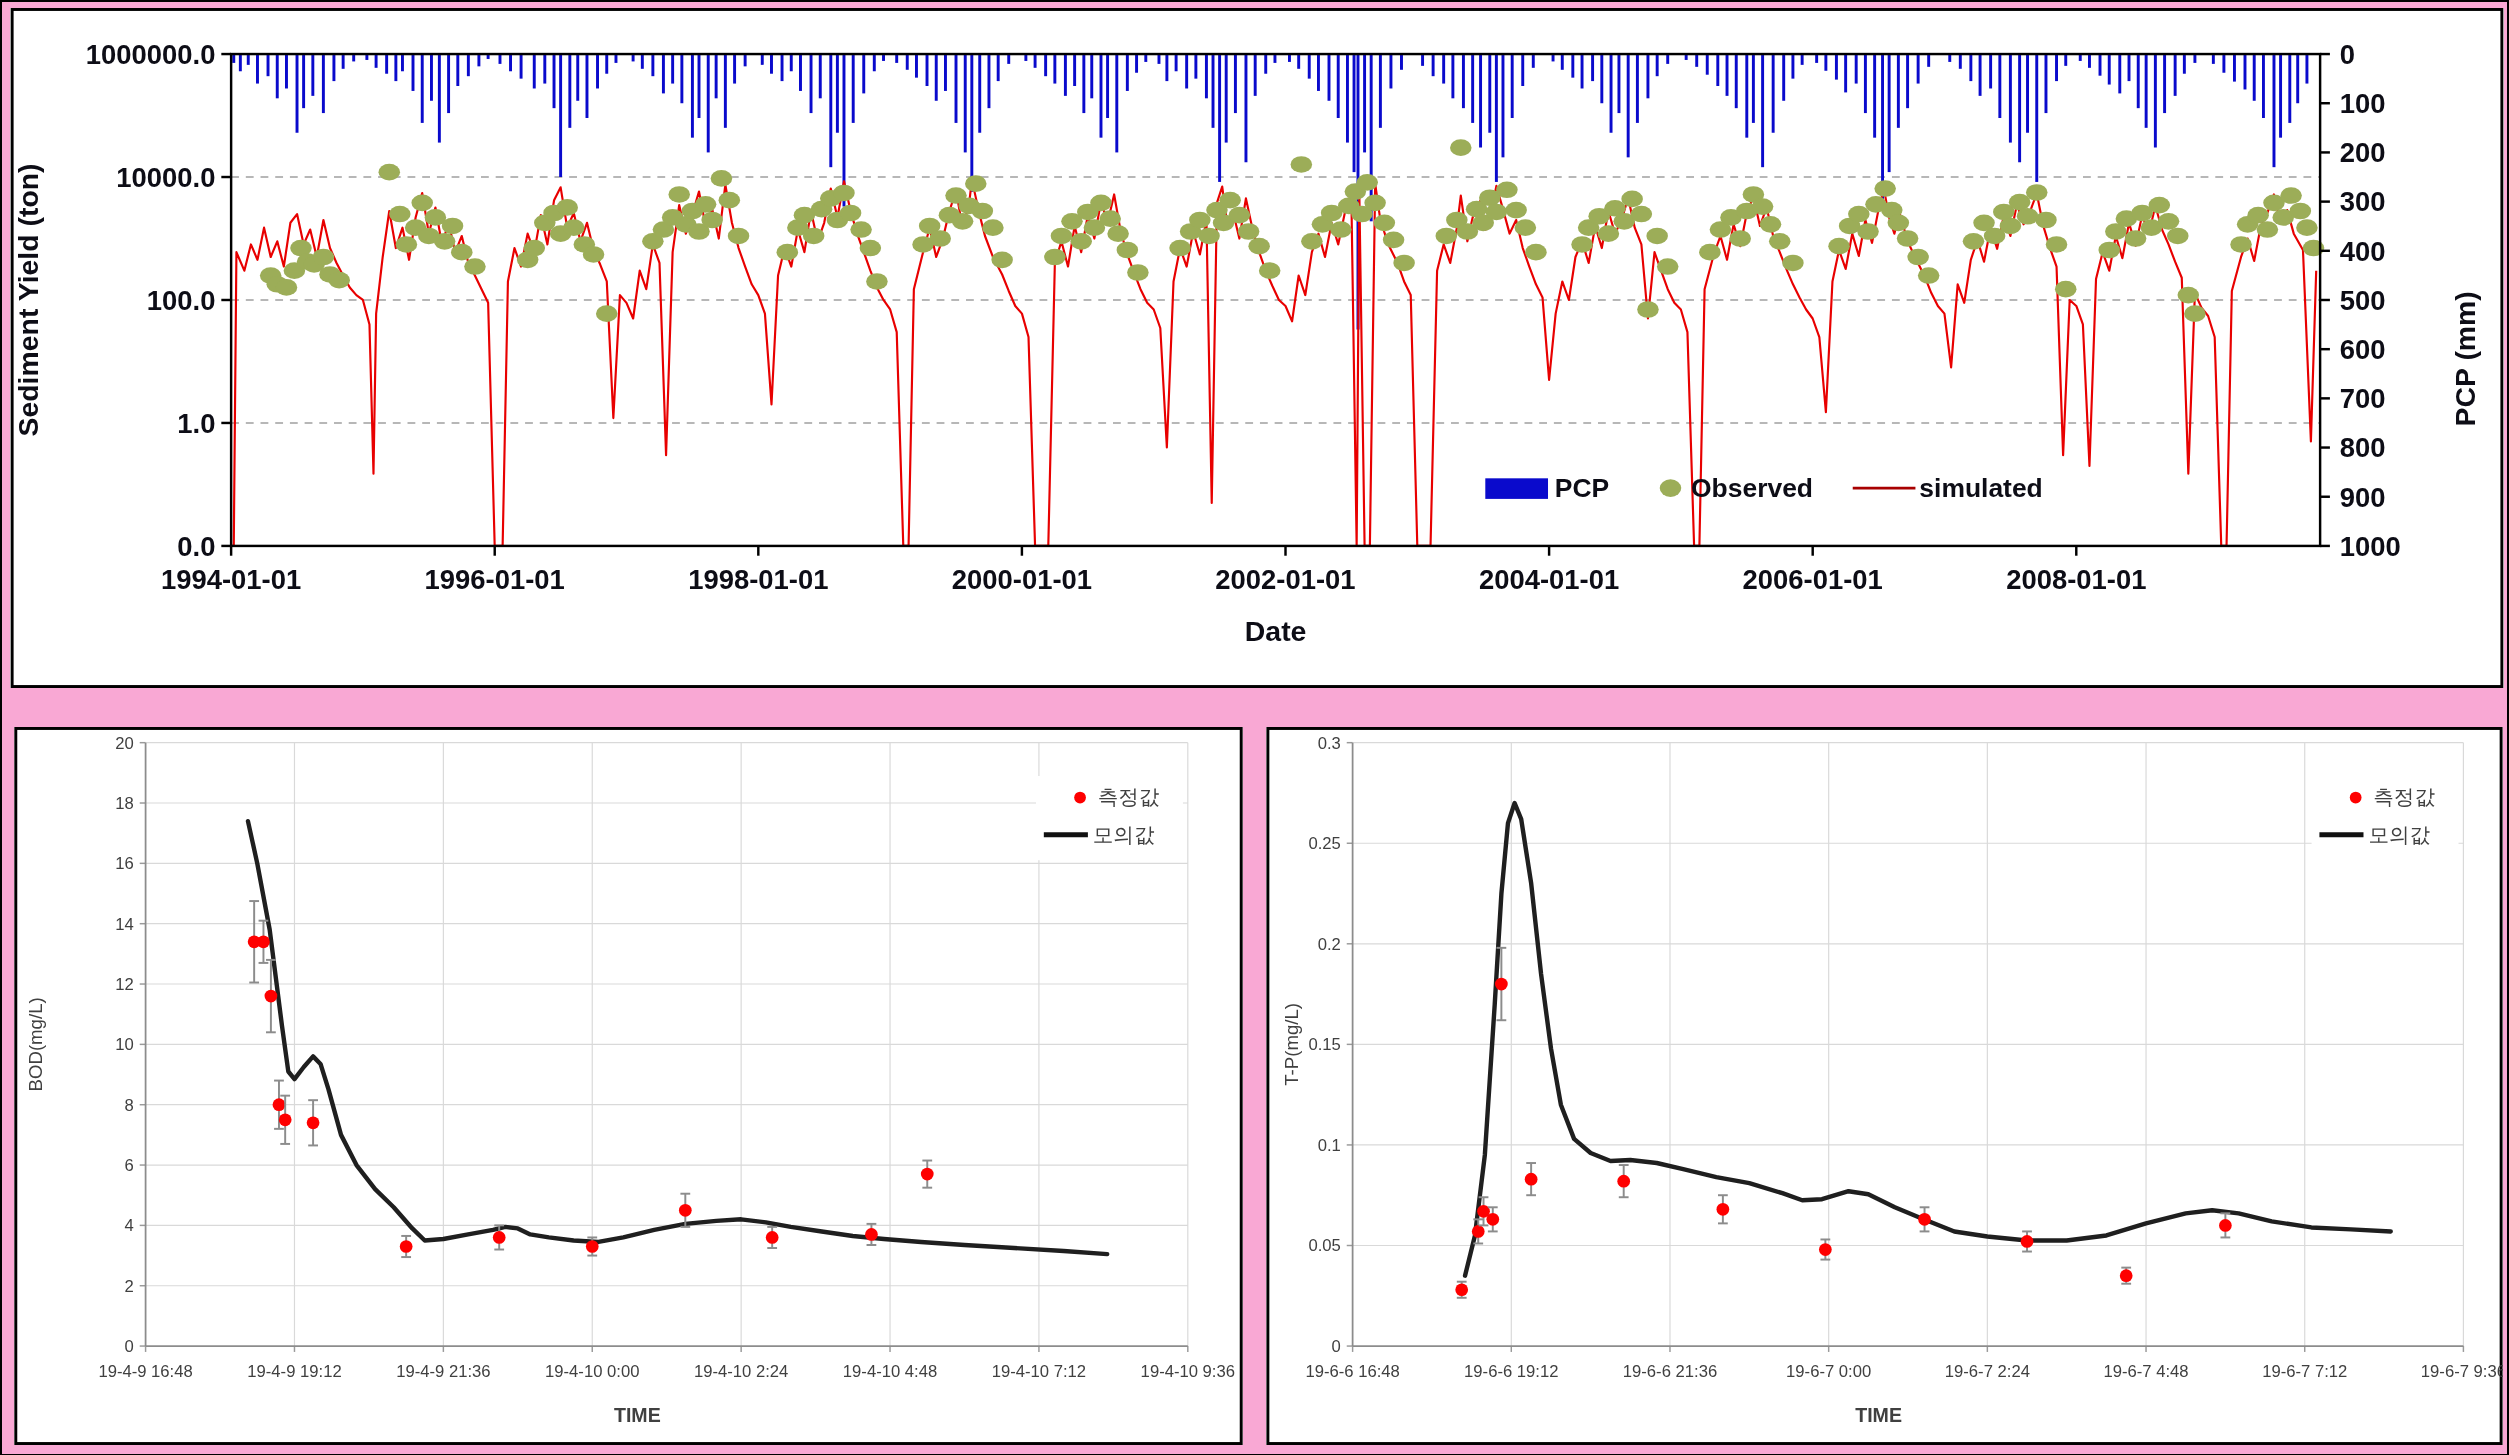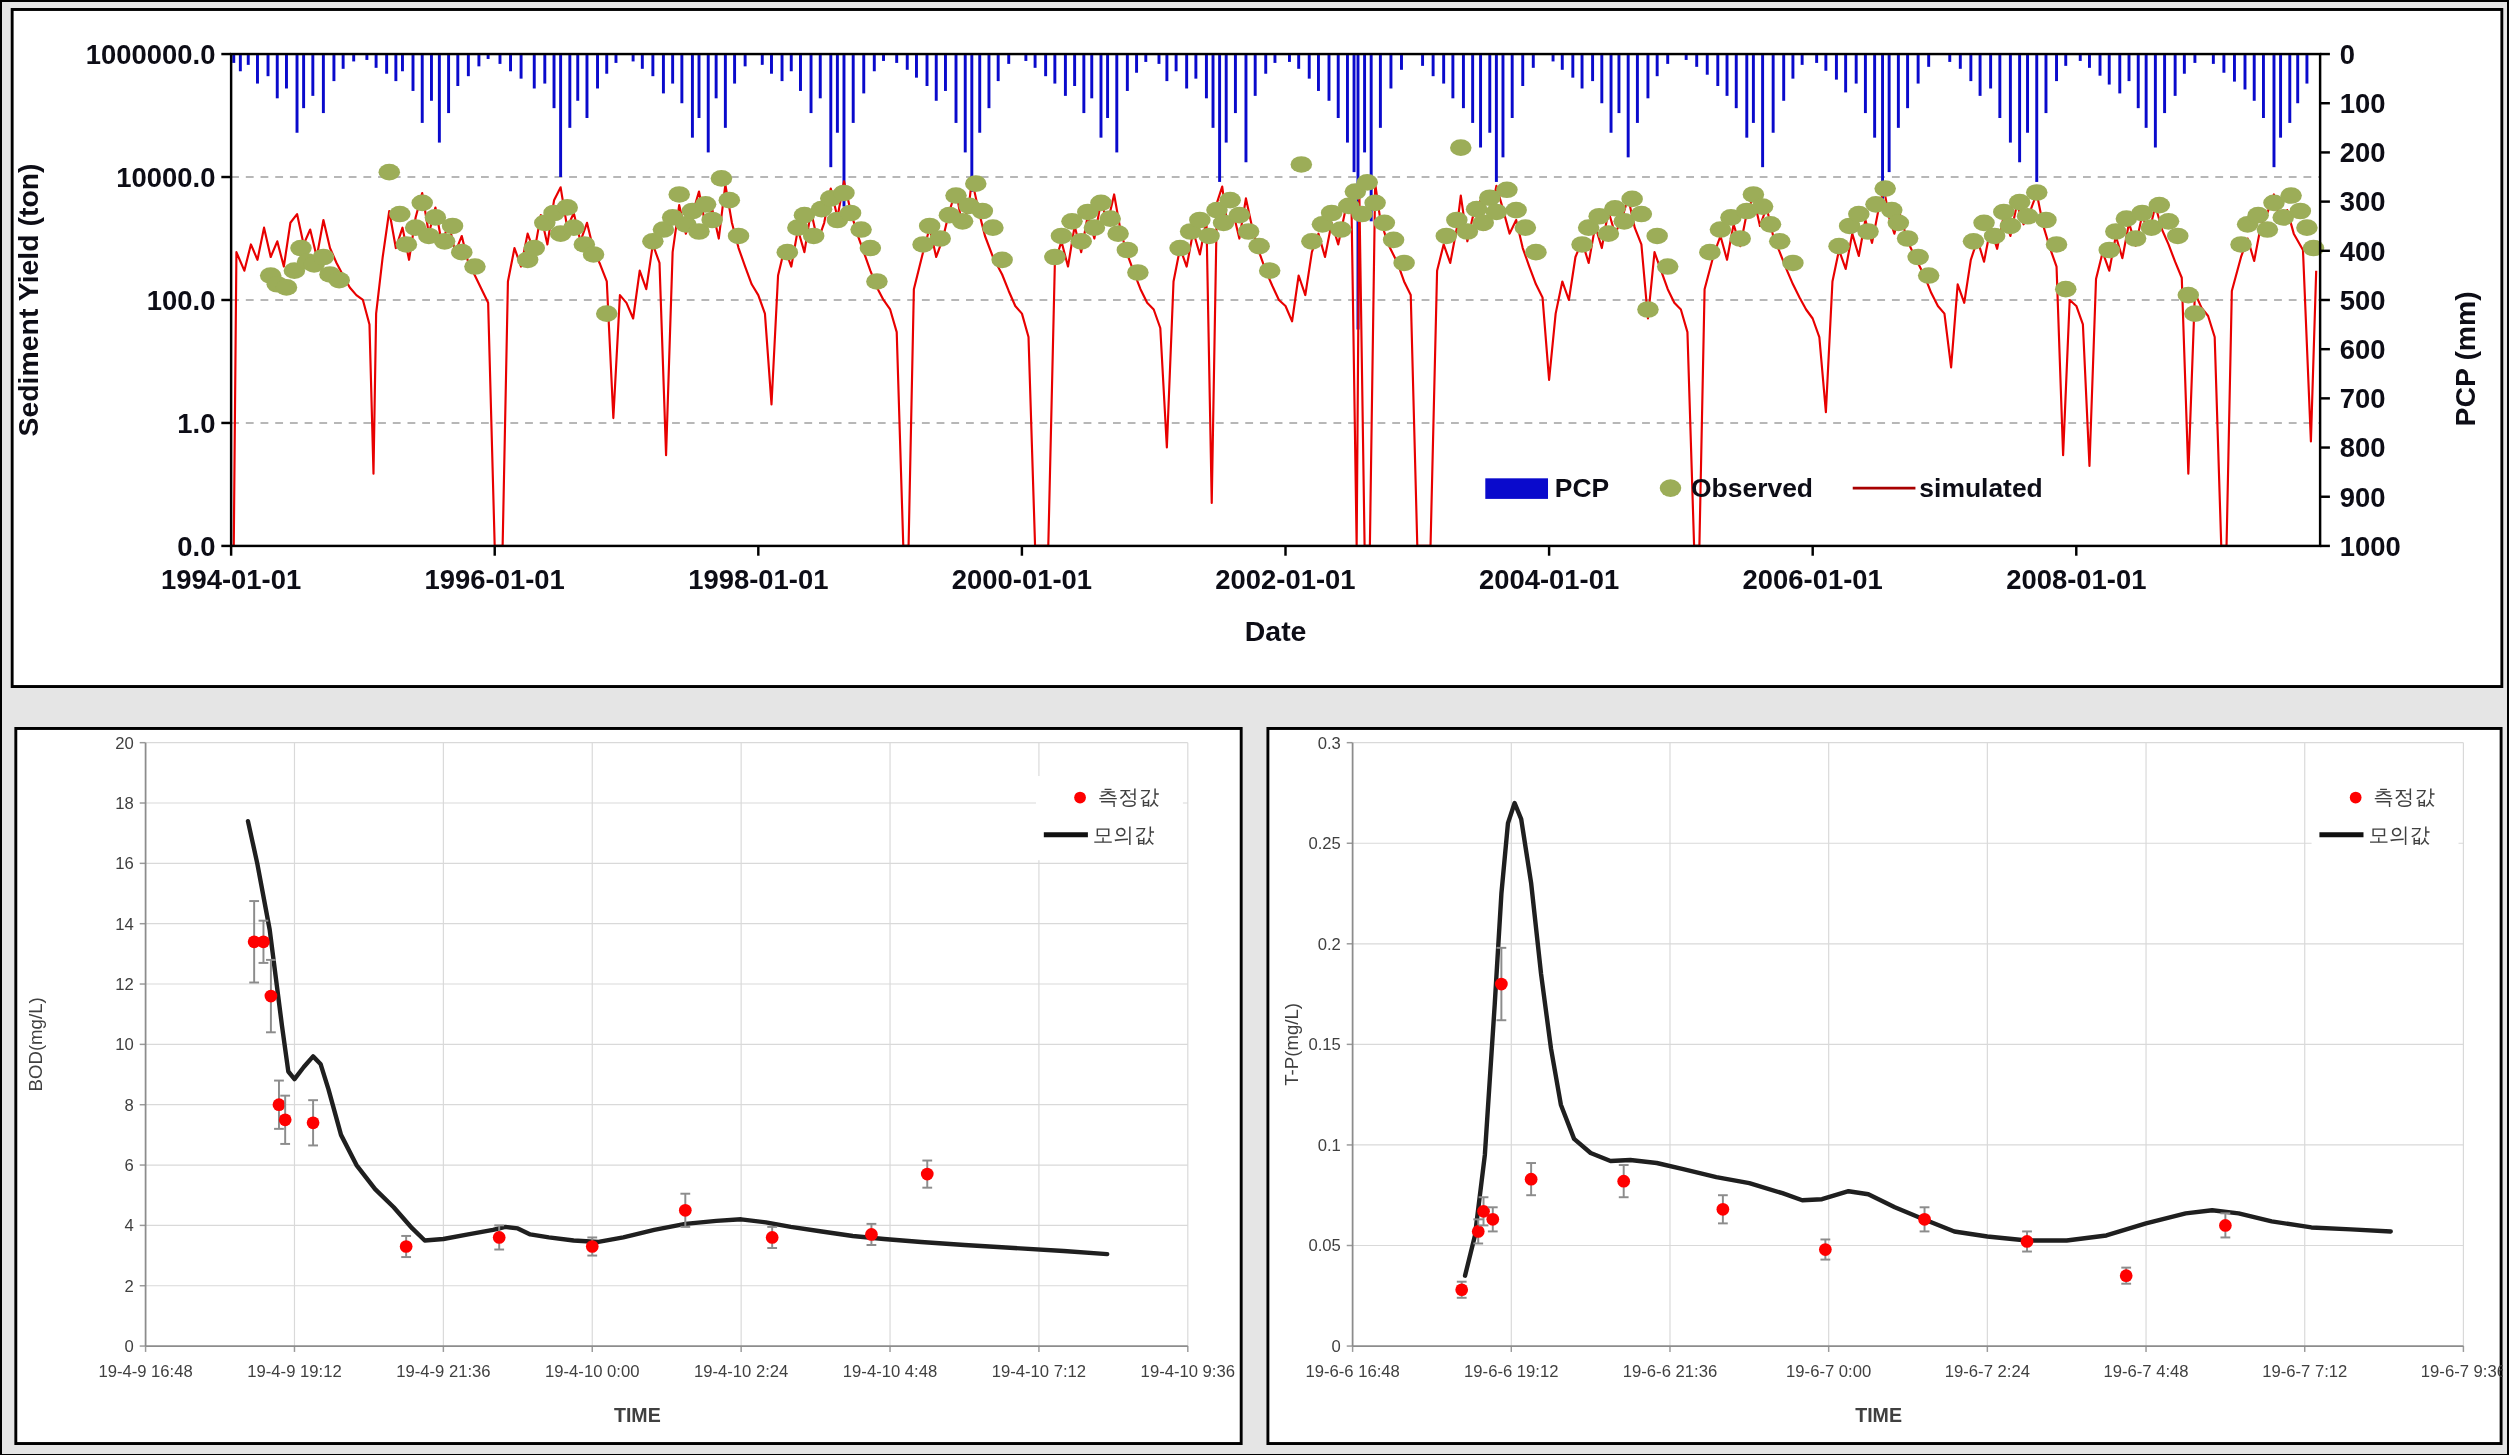--- a/index.html
+++ b/index.html
@@ -1,16 +1,16 @@
 <!DOCTYPE html>
 <html><head>
 <meta charset="utf-8">
 <style>
   html,body{margin:0;padding:0;background:#fff;}
-  #page{position:relative;width:2509px;height:1456px;background:#e5e5e5;box-sizing:border-box;border:2px solid #000;overflow:hidden;
+  #page{position:relative;width:2509px;height:1456px;background:#f9a8d4;box-sizing:border-box;border:2px solid #000;overflow:hidden;
         font-family:"Liberation Sans",sans-serif;}
   svg{position:absolute;display:block;}
   .panel-svg{background:#ffffff;}
 </style>
 </head>
 <body>
 
 <div id="page">
   <svg id="top-svg" class="panel-svg" style="left:7.8px;top:5.9px;" width="2494" height="680" viewBox="8 6 2544 694">
       <rect x="9.5" y="7.5" width="2541" height="691" fill="#fff" stroke="#000" stroke-width="3"></rect>

